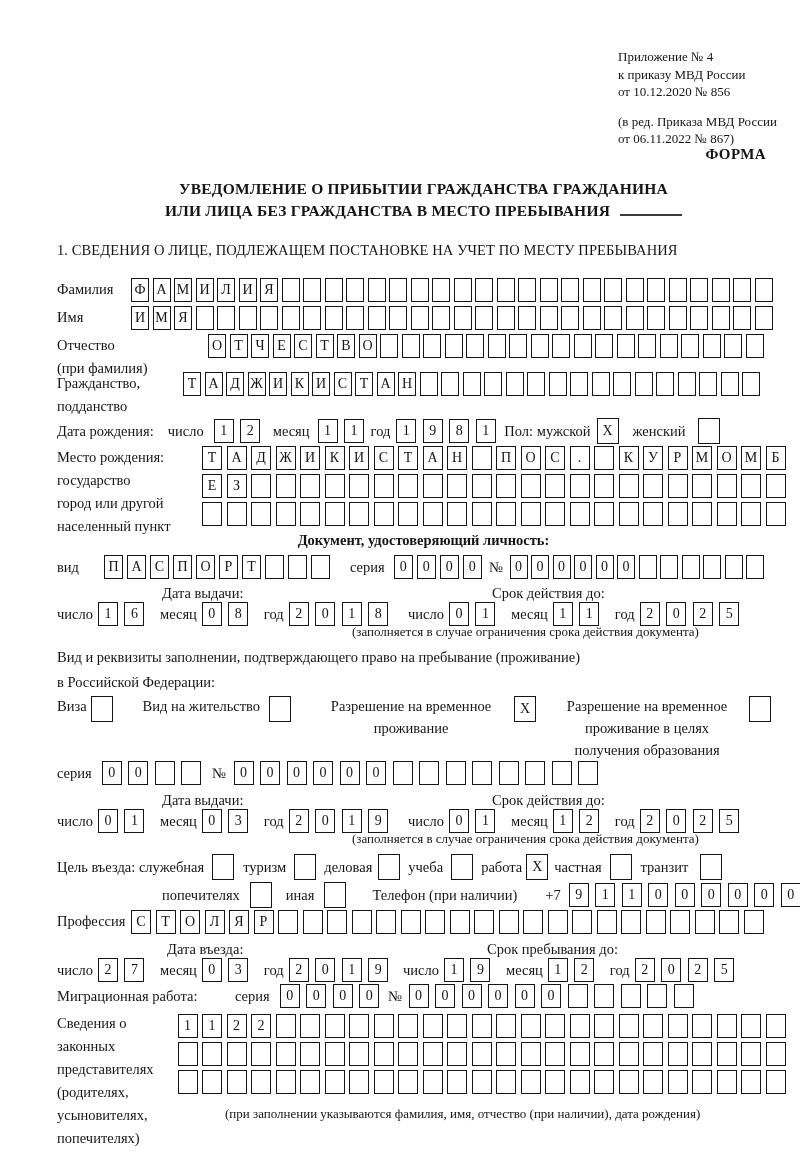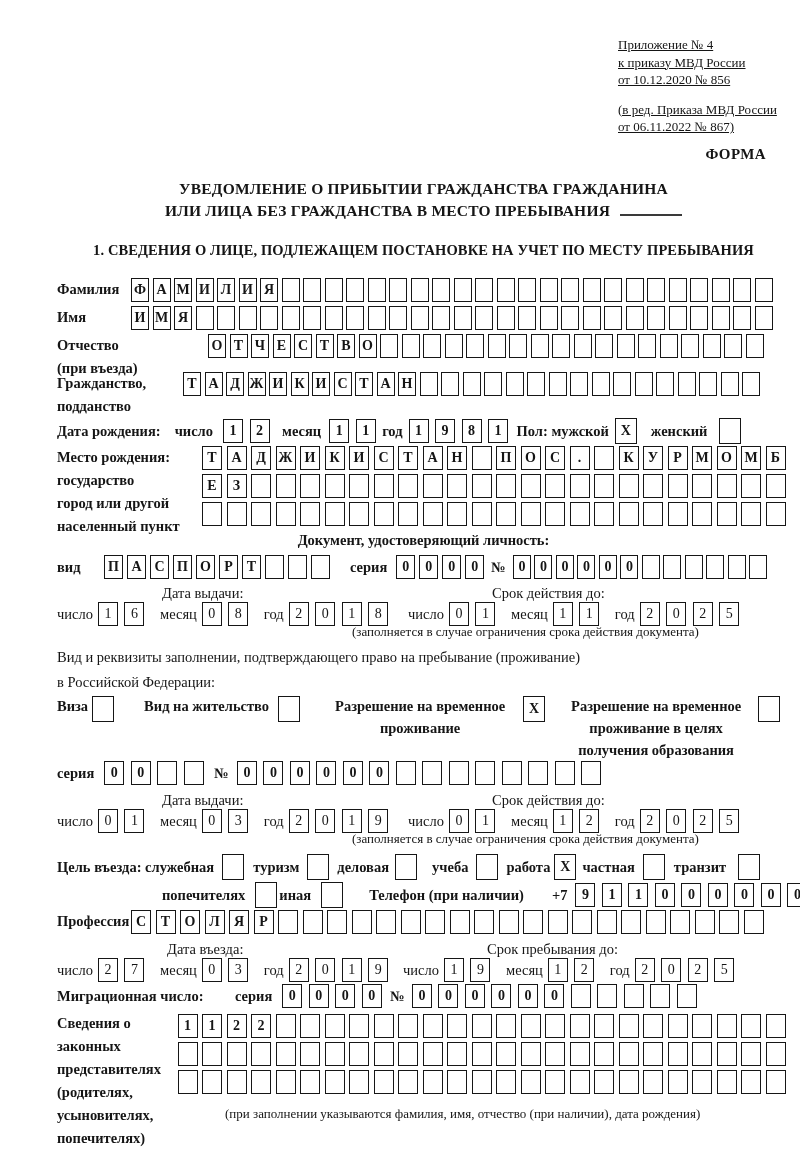--- a/index.html
+++ b/index.html
@@ -1,28 +1,28 @@
 <!DOCTYPE html>
 <html><head>
 <meta charset="utf-8">
 <style>
   html,body{margin:0;padding:0;background:#ffffff;}
   .page{position:relative;width:800px;height:1163px;background:#fff;overflow:hidden;
         font-family:"Liberation Serif","DejaVu Serif",serif;color:#151515;}
-  .hdr{position:absolute;left:618px;top:36px;font-size:13px;line-height:17.5px;text-decoration:underline;}
+  .hdr{position:absolute;left:618px;top:48px;font-size:13px;line-height:17.5px;}
   .hdr .sub{margin-top:12px;}
   .forma{position:absolute;top:146px;right:34px;font-weight:bold;font-size:15px;letter-spacing:.4px;}
   .content{position:absolute;left:57px;top:178px;width:733px;}
   .abs{position:absolute;left:0;width:733px;}
   .title{text-align:center;font-weight:bold;font-size:15.5px;line-height:22px;letter-spacing:.2px;}
   .blank{display:inline-block;width:62px;height:13px;border-bottom:2.2px solid #3a3a3a;margin-left:10px;}
-  .sect{font-weight:bold;font-size:14.5px;text-align:center;letter-spacing:.1px;}
+  .sect{font-weight:normal;font-size:14.5px;letter-spacing:.1px;}
   .lbl{font-size:14.5px;line-height:23px;white-space:nowrap;}
   .small{font-size:13px;}
-  .row{display:flex;align-items:flex-start;font-weight:bold;}
+  .row{display:flex;align-items:flex-start;}
   .cells{display:flex;flex:none;}
   .cells span{box-sizing:border-box;flex:none;border:1.7px solid #161616;background:#fff;
         height:24px;text-align:center;font-size:14px;line-height:21px;}
   .sm span{width:18px;margin-right:3.5px;}
   .md span{width:20px;margin-right:4.5px;}
   .lg span{width:19px;margin-right:4px;}
   .xl span{width:20px;margin-right:6.5px;}
   .chk span{width:22px;height:26px;margin-right:0;line-height:23px;}
   .stack .cells{margin-bottom:4px;}
   .dgroup{display:inline-flex;align-items:center;}
@@ -127,21 +127,21 @@
           <span></span>
           <span></span>
           <span></span>
           <span></span>
         </div>
     </div>
 
     <div class="abs row" style="top:156px">
       <div style="width:151px">
         <div class="lbl">Отчество</div>
-        <div class="lbl">(при въезда)</div>
+        <div class="lbl">(при фамилия)</div>
       </div>
       <div class="cells sm">
           <span>О</span>
           <span>Т</span>
           <span>Ч</span>
           <span>Е</span>
           <span>С</span>
           <span>Т</span>
           <span>В</span>
           <span>О</span>
@@ -524,21 +524,21 @@
           <span></span>
         </span>
       <span class="lbl" style="margin-left:9px">туризм</span>
       <span class="cells chk" style="margin-left:8px">
           <span></span>
         </span>
       <span class="lbl" style="margin-left:8px">деловая</span>
       <span class="cells chk" style="margin-left:6px">
           <span></span>
         </span>
-      <span class="lbl" style="margin-left:15px">учеба</span>
+      <span class="lbl" style="margin-left:8px">учеба</span>
       <span class="cells chk" style="margin-left:8px">
           <span></span>
         </span>
       <span class="lbl" style="margin-left:8px">работа</span>
       <span class="cells chk" style="margin-left:4px">
           <span>X</span>
         </span>
       <span class="lbl" style="margin-left:6px">частная</span>
       <span class="cells chk" style="margin-left:8px">
           <span></span>
@@ -547,21 +547,21 @@
       <span class="cells chk" style="margin-left:12px">
           <span></span>
         </span>
     </div>
 
     <div class="abs row" style="top:704px;align-items:center">
       <span class="lbl" style="margin-left:105px">попечителях</span>
       <span class="cells chk" style="margin-left:10px">
           <span></span>
         </span>
-      <span class="lbl" style="margin-left:2px">иная</span>
+      <span class="lbl" style="margin-left:14px">иная</span>
       <span class="cells chk" style="margin-left:10px">
           <span></span>
         </span>
       <span class="lbl" style="margin-left:26px">Телефон (при наличии)</span>
       <span class="lbl" style="margin-left:28px">+7</span>
       <span class="cells xl" style="margin-left:8px">
           <span>9</span>
           <span>1</span>
           <span>1</span>
           <span>0</span>
@@ -645,21 +645,21 @@
         <span class="cells xl">
             <span>2</span>
             <span>0</span>
             <span>2</span>
             <span>5</span>
           </span>
       </span>
     </div>
 
     <div class="abs row" style="top:806px;align-items:center">
-      <span class="lbl" style="width:178px">Миграционная число:</span>
+      <span class="lbl" style="width:178px">Миграционная работа:</span>
       <span class="lbl" style="margin-right:10px">серия</span>
       <span class="cells xl">
           <span>0</span>
           <span>0</span>
           <span>0</span>
           <span>0</span>
         </span>
       <span class="lbl" style="margin:0 7px 0 2px">№</span>
       <span class="cells xl">
           <span>0</span>

